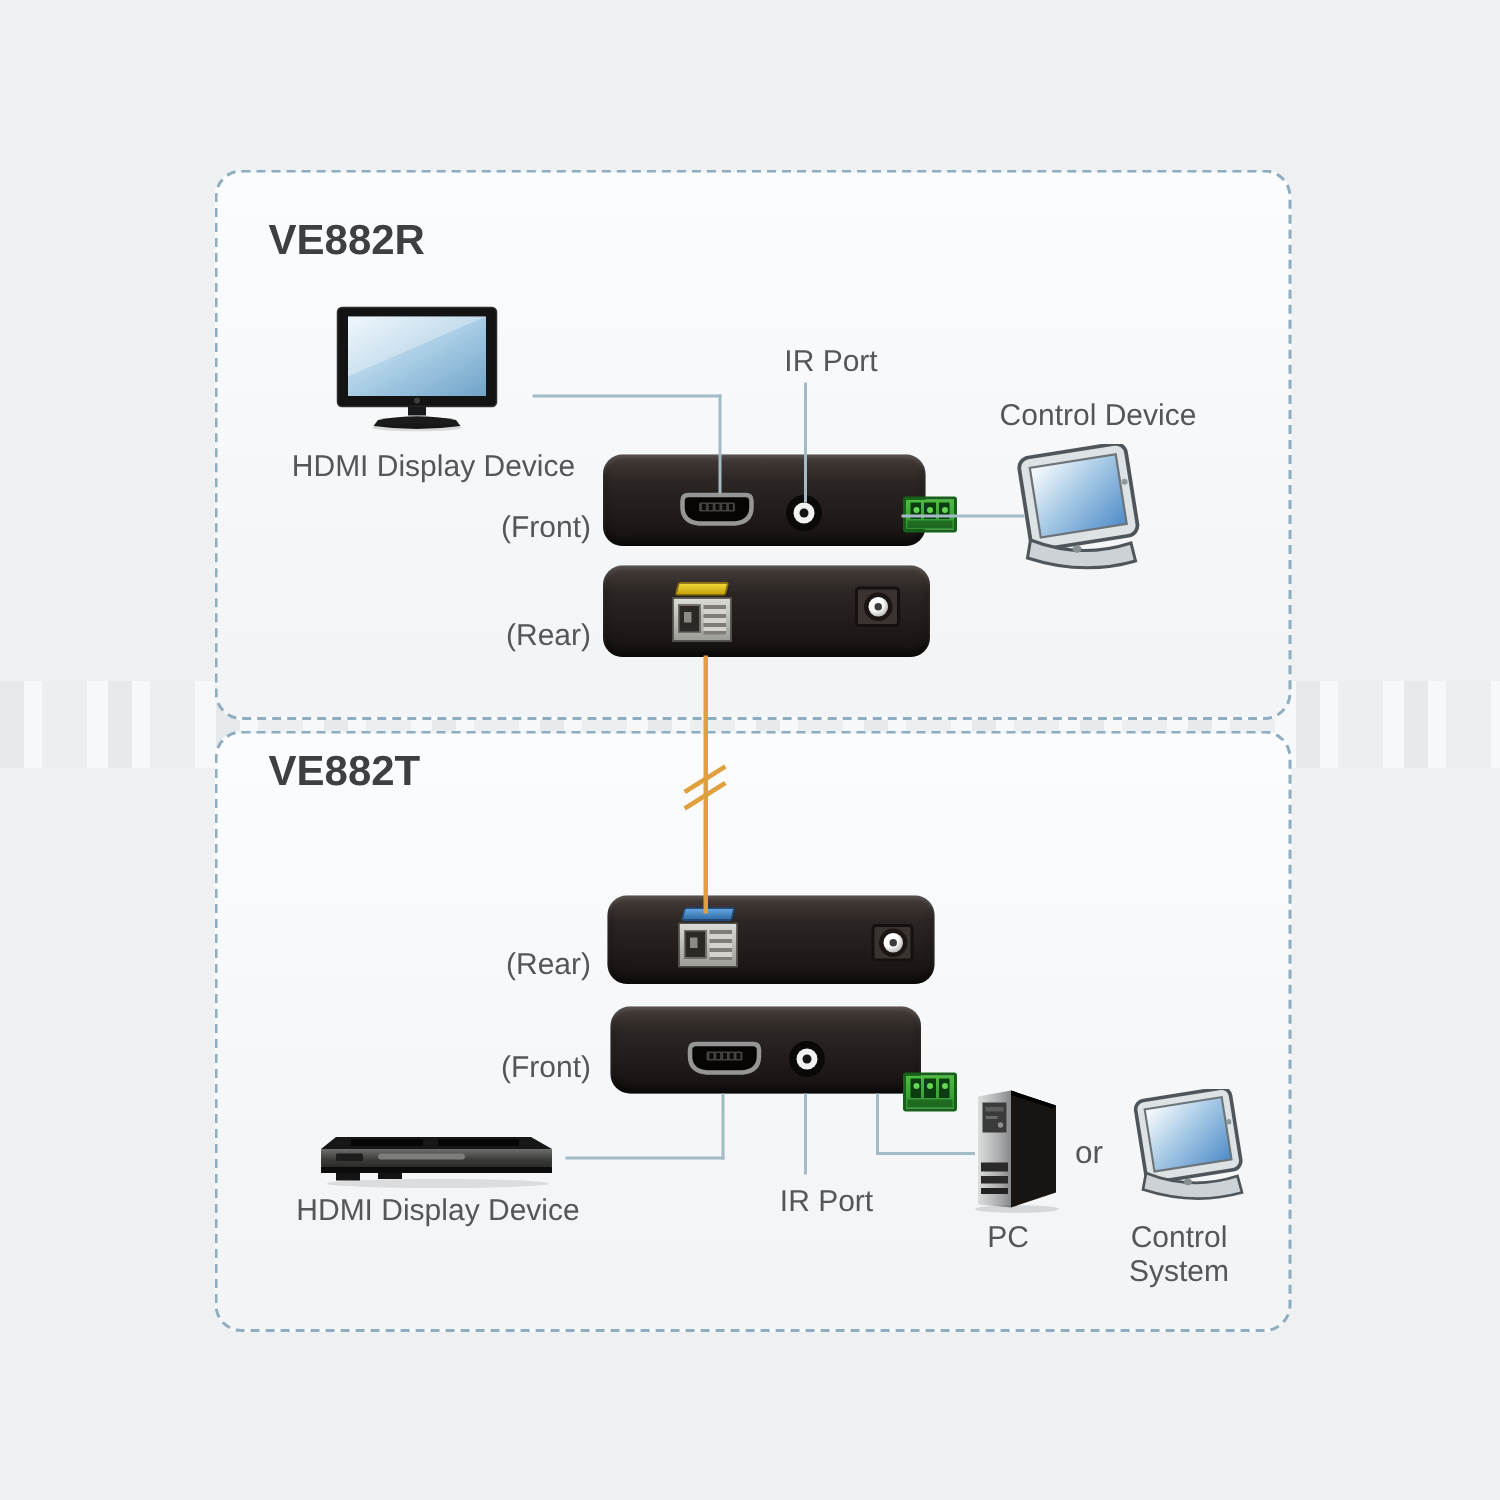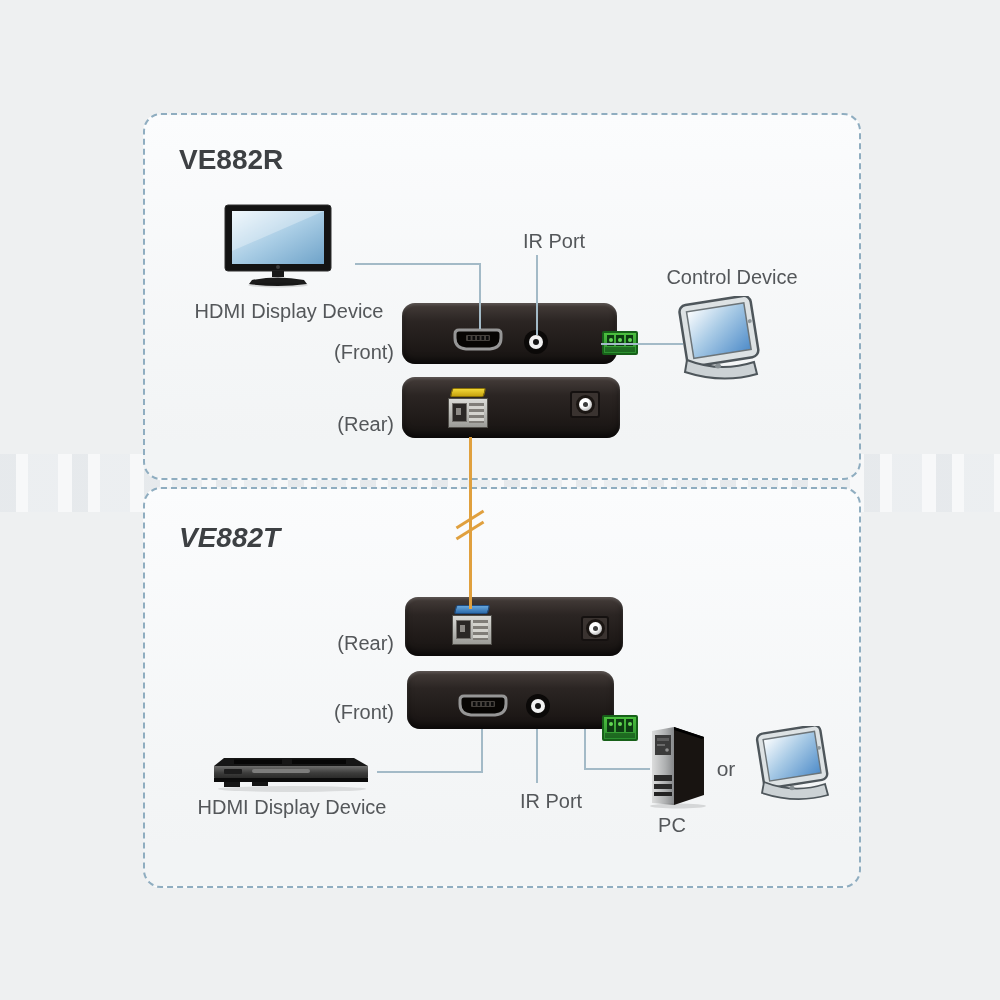--- a/index.html
+++ b/index.html
@@ -26,21 +26,21 @@
     background:linear-gradient(180deg,#fbfcfd 0%, #f2f4f5 90%);
     z-index:2;
   }
   .box-receiver    { left:143px; top:113px; width:714px; height:363px; }
   .box-transmitter { left:143px; top:487px; width:714px; height:397px; }
 
   .title {
     position:absolute; z-index:5; font-weight:bold; font-size:28px; color:#3d4043;
   }
   .title-r { left:179px; top:144px; }
-  .title-t { left:179px; top:522px;font-style:italic; }
+  .title-t { left:179px; top:498px; }
 
   .lbl {
     position:absolute; z-index:5; font-size:20px; color:#54575a; text-align:center;
   }
   .lbl-display   { left:154px; top:289px; width:270px;margin-top:11px; }
   .lbl-ir-top    { left:494px; top:230px; width:120px; }
   .lbl-serial    { left:647px; top:266px; width:170px; }
   .lbl-front-top { left:278px; top:341px; width:116px; text-align:right; }
   .lbl-rear-top  { left:278px; top:413px; width:116px; text-align:right; }
   .lbl-rear-bot  { left:278px; top:632px; width:116px; text-align:right; }
@@ -345,14 +345,18 @@
       </defs>
       <g transform="rotate(-9 46 36)">
         <rect x="13" y="3" width="64" height="55" rx="6" fill="#dde2e4" stroke="#4e565b" stroke-width="2.4"></rect>
         <rect x="19" y="9" width="52" height="42" fill="url(#g-scr2)" stroke="#6c7478" stroke-width="1.4"></rect>
         <circle cx="73" cy="26" r="1.8" fill="#8e979b"></circle>
       </g>
       <path d="M16,56 Q46,68 77,58 L80,69 Q48,78 14,67 Z" fill="#ccd2d5" stroke="#4e565b" stroke-width="1.8"></path>
       <ellipse cx="44" cy="62" rx="2.6" ry="2.2" fill="#878f93"></ellipse>
     </svg>
   </div>
+  <div class="lbl lbl-control">
+    <span>Control</span>
+    <span>System</span>
+  </div>
 
 </div>
 
 </body></html>

